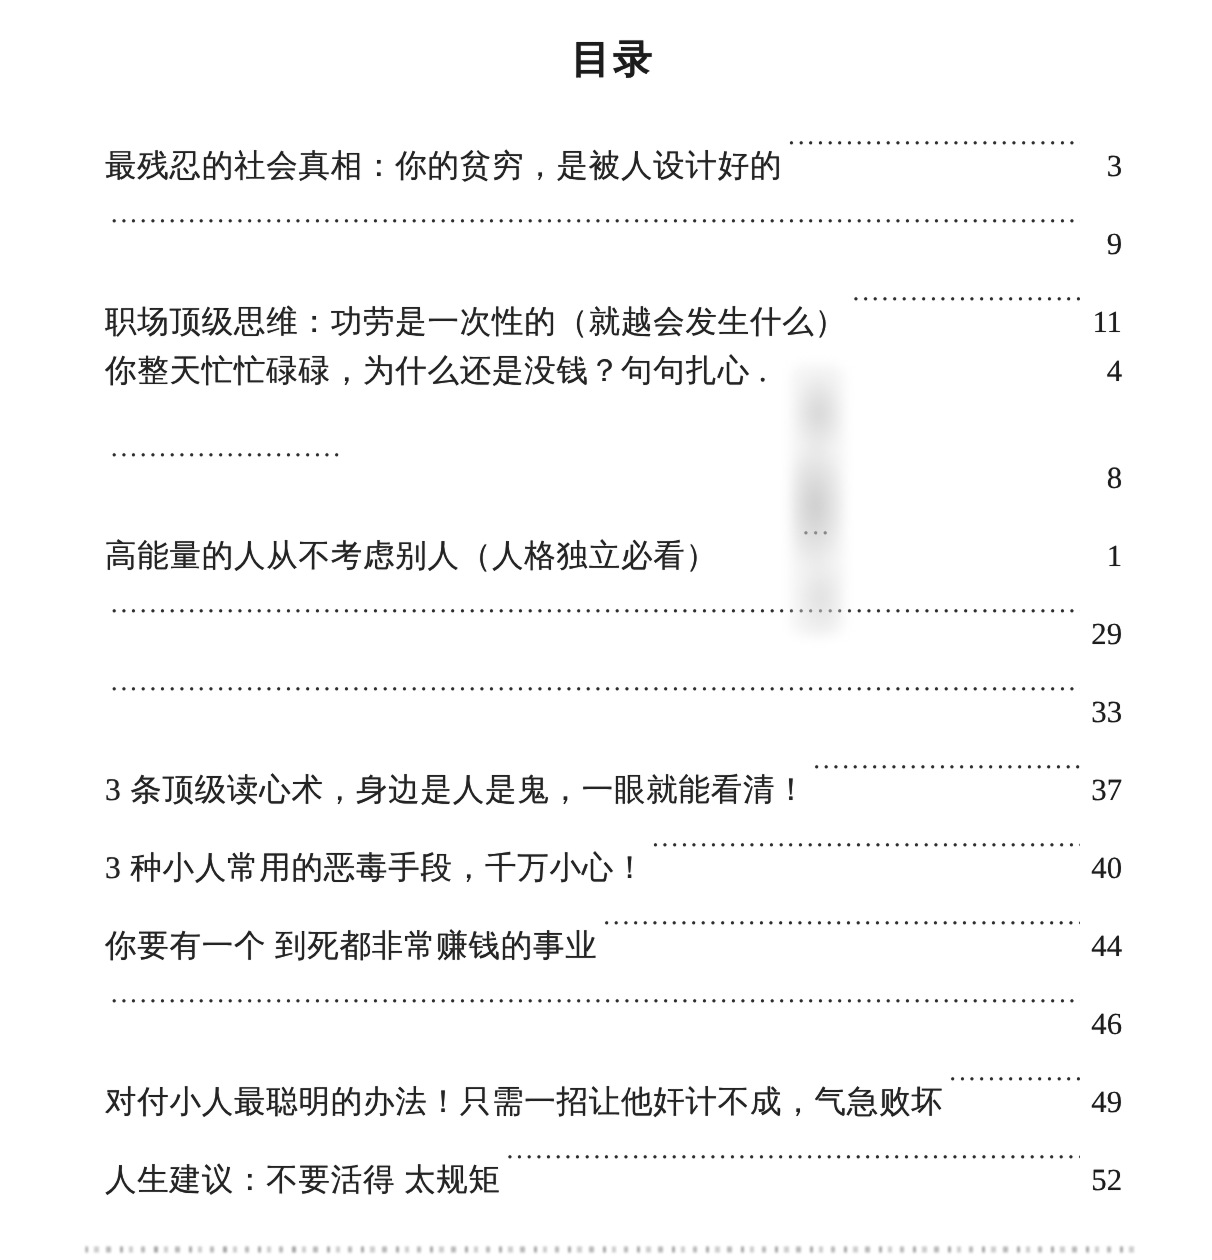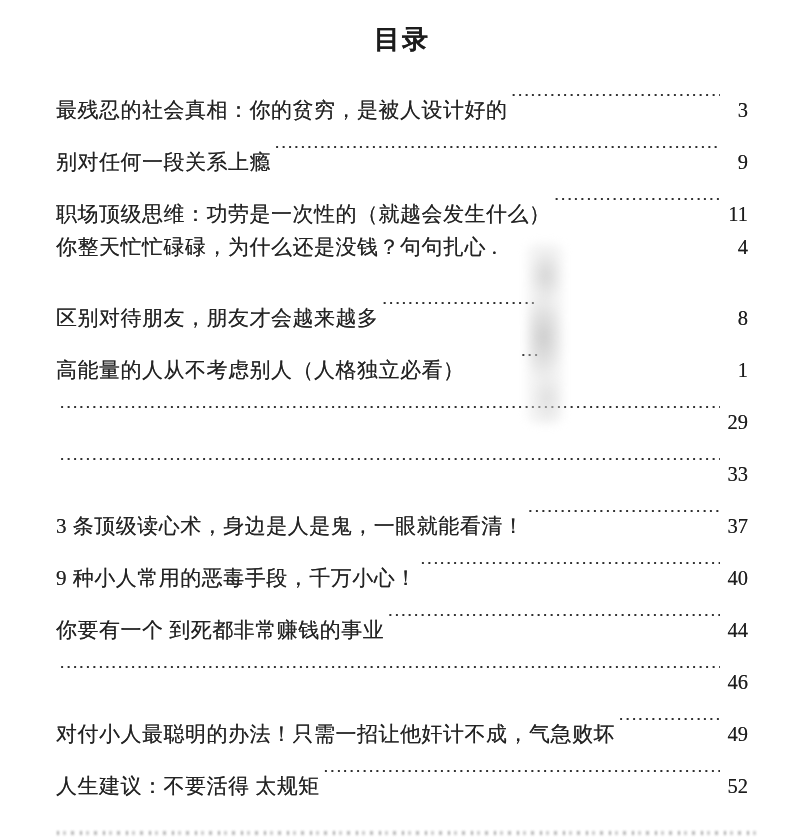--- a/index.html
+++ b/index.html
@@ -6,21 +6,21 @@
   html,body { width:808px; height:840px; }
   body {
     background:#ffffff;
     font-family:"Liberation Serif","DejaVu Serif",serif;
     overflow:hidden;
     position:relative;
   }
   .page {
     position:relative;
     width:808px; height:840px;
-    padding:0 60px 0 56px;
+    padding:0 60px 0 70px;
     overflow:hidden;
   }
   .doc-title {
     margin-top:24px;
     text-align:center;
     font-size:26px;
     line-height:32px;
     font-weight:bold;
     color:#1c1c1c;
     letter-spacing:2px;
@@ -95,39 +95,37 @@
   <div class="doc-title">目录</div>
 
   <div class="toc">
   <div class="row">
     <span class="t">最残忍的社会真相：你的贫穷，是被人设计好的</span>
     <span class="leader"><span class="dots">....................................................................................................................................................................................................................................................................</span></span>
     <span class="p">3</span>
   </div>
 
   <div class="row">
-    <span class="t">别对任何一段关系上瘾</span>
     <span class="leader"><span class="dots">....................................................................................................................................................................................................................................................................</span></span>
     <span class="p">9</span>
   </div>
 
   <div class="row">
     <span class="t">职场顶级思维：功劳是一次性的（就越会发生什么） </span>
     <span class="leader"><span class="dots">....................................................................................................................................................................................................................................................................</span></span>
     <span class="p">11</span>
   </div>
 
   <div class="row">
     <span class="t">你整天忙忙碌碌，为什么还是没钱？句句扎心 .</span>
     <span class="leader"><span class="dots"></span></span>
     <span class="p">4</span>
   </div>
 
   <div class="row">
-    <span class="t">区别对待朋友，朋友才会越来越多</span>
     <span class="leader"><span class="dots" style="width: 152px; text-align: right;">....................................................................................................................................................................................................................................................................</span></span>
     <span class="p">8</span>
   </div>
 
   <div class="row">
     <span class="t">高能量的人从不考虑别人（人格独立必看）</span>
     <span class="leader"><span class="dots" style="width: 72px; text-align: right;">...</span></span>
     <span class="p">1</span>
   </div>
 
@@ -142,21 +140,21 @@
     <span class="p">33</span>
   </div>
 
   <div class="row">
     <span class="t">3 条顶级读心术，身边是人是鬼，一眼就能看清！ </span>
     <span class="leader"><span class="dots">....................................................................................................................................................................................................................................................................</span></span>
     <span class="p">37</span>
   </div>
 
   <div class="row">
-    <span class="t">9 种小人常用的恶毒手段，千万小心！ </span>
+    <span class="t">3 种小人常用的恶毒手段，千万小心！ </span>
     <span class="leader"><span class="dots">....................................................................................................................................................................................................................................................................</span></span>
     <span class="p">40</span>
   </div>
 
   <div class="row">
     <span class="t">你要有一个 到死都非常赚钱的事业</span>
     <span class="leader"><span class="dots">....................................................................................................................................................................................................................................................................</span></span>
     <span class="p">44</span>
   </div>
 

